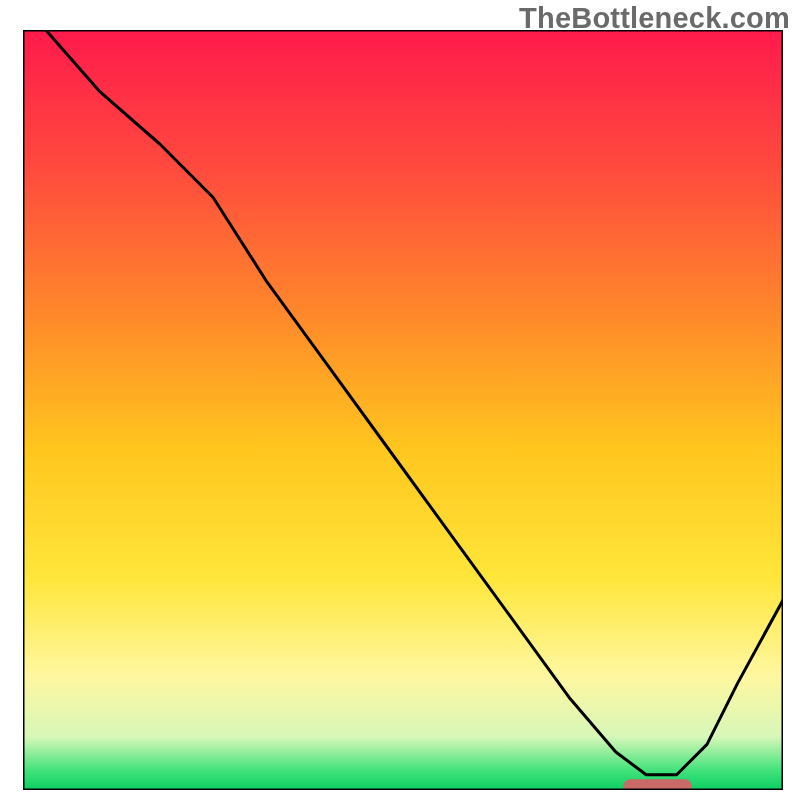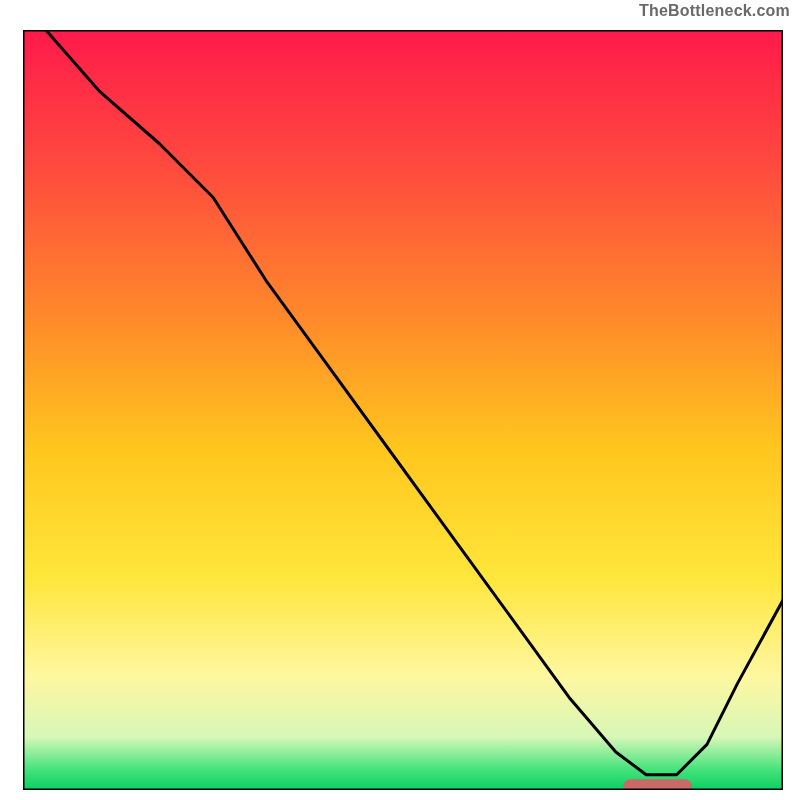--- a/index.html
+++ b/index.html
@@ -13,21 +13,21 @@
   }
   .wrap {
     position: relative;
     width: 800px;
     height: 800px;
   }
   .watermark {
     position: absolute;
     top: 2px;
     right: 10px;
-    font-size: 16px;
+    font-size: 29px;
     font-weight: 600;
     color: #6a6a6a;
     letter-spacing: 0.2px;
     user-select: none;
   }
   svg {
     display: block;
   }
 </style>
 </head>

